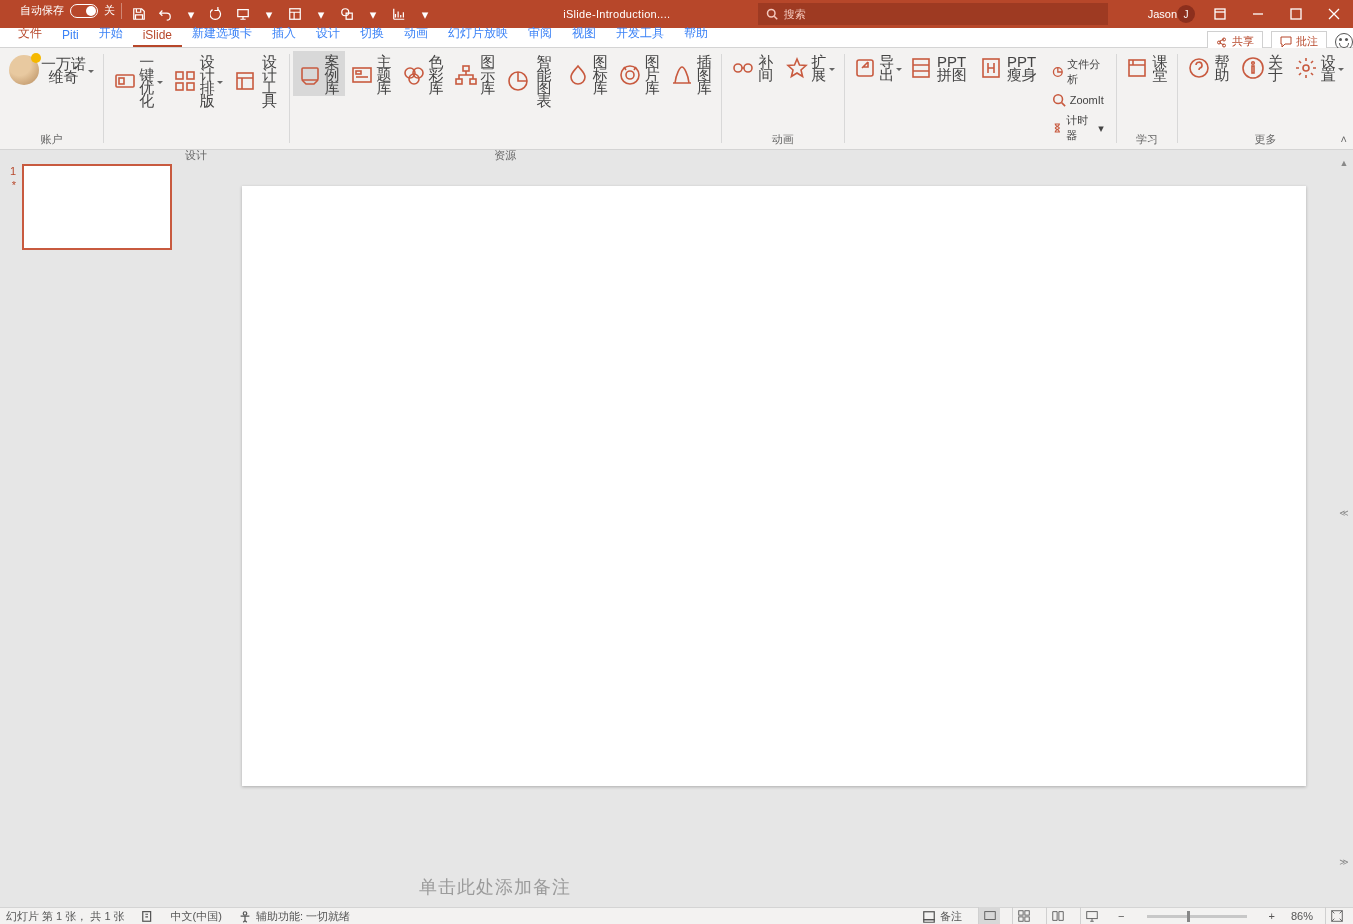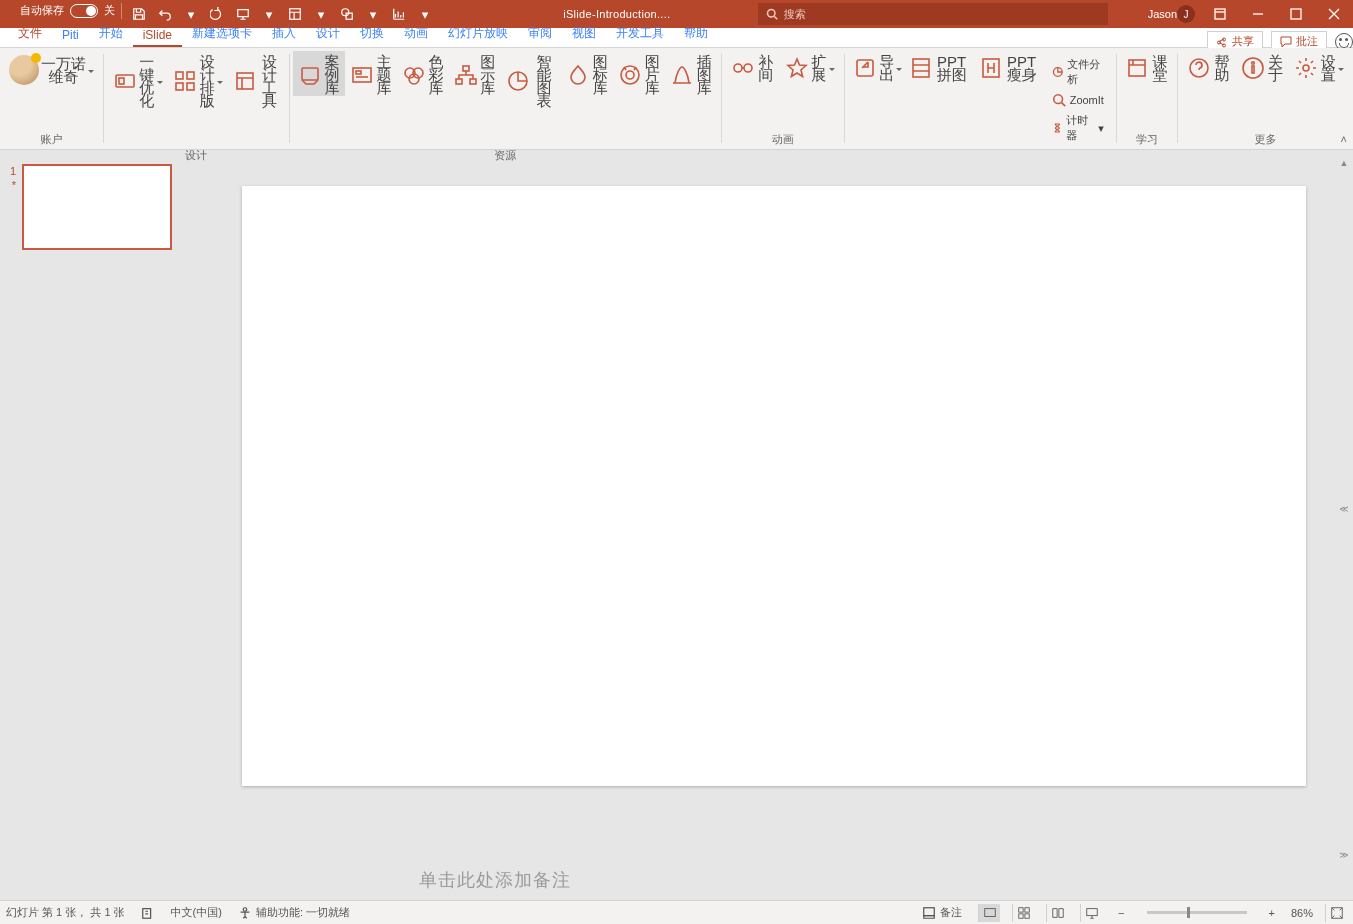--- a/index.html
+++ b/index.html
@@ -57,21 +57,21 @@
 .thumb-meta { font-size:11px; color:#b7472a; text-align:right; line-height:14px; }
 .thumb { width:150px; height:86px; background:#fff; border:2px solid #c85a3f; }
 .editor { flex:1; position:relative; display:flex; flex-direction:column; }
 .canvas-area { flex:1; display:flex; align-items:flex-start; justify-content:center; padding:36px 20px 20px; position:relative; }
 .slide-canvas { width:1064px; height:600px; background:#fff; box-shadow:0 1px 3px rgba(0,0,0,.25); }
 .vscroll { position:absolute; right:2px; top:8px; bottom:40px; width:14px; display:flex; flex-direction:column; align-items:center; justify-content:space-between; }
 .vscroll .arrow{ font-size:9px; color:#888; }
 .notes-hint { position:absolute; left:224px; bottom:8px; font-size:18px; color:#9b9b9b; letter-spacing:1px; }
 
 
-.statusbar { height:24px; background:#f3f2f1; border-top:1px solid #d4d4d4; display:flex; align-items:center; font-size:11px; color:#555; padding:0 6px; gap:12px; }
+.statusbar { height:17px; background:#f3f2f1; border-top:1px solid #d4d4d4; display:flex; align-items:center; font-size:11px; color:#555; padding:0 6px; gap:12px; }
 .statusbar .spacer{flex:1;}
 .sb-btn { display:flex; align-items:flex-end; gap:4px; padding:0 4px; }
 .sb-btn svg{width:14px;height:14px;stroke:#555;fill:none;stroke-width:1.4;}
 .view-btn{ width:22px; height:18px; display:flex; align-items:center; justify-content:center; border-left:1px solid #d0d0d0;}
 .view-btn.active{ background:#d8d8d8;}
 .zoom-slider { width:100px; height:3px; background:#c8c8c8; position:relative; margin:0 6px;}
 .zoom-slider::after{content:"";position:absolute;left:40%;top:-4px;width:3px;height:11px;background:#888;}
 </style>
 </head>
 <body>

